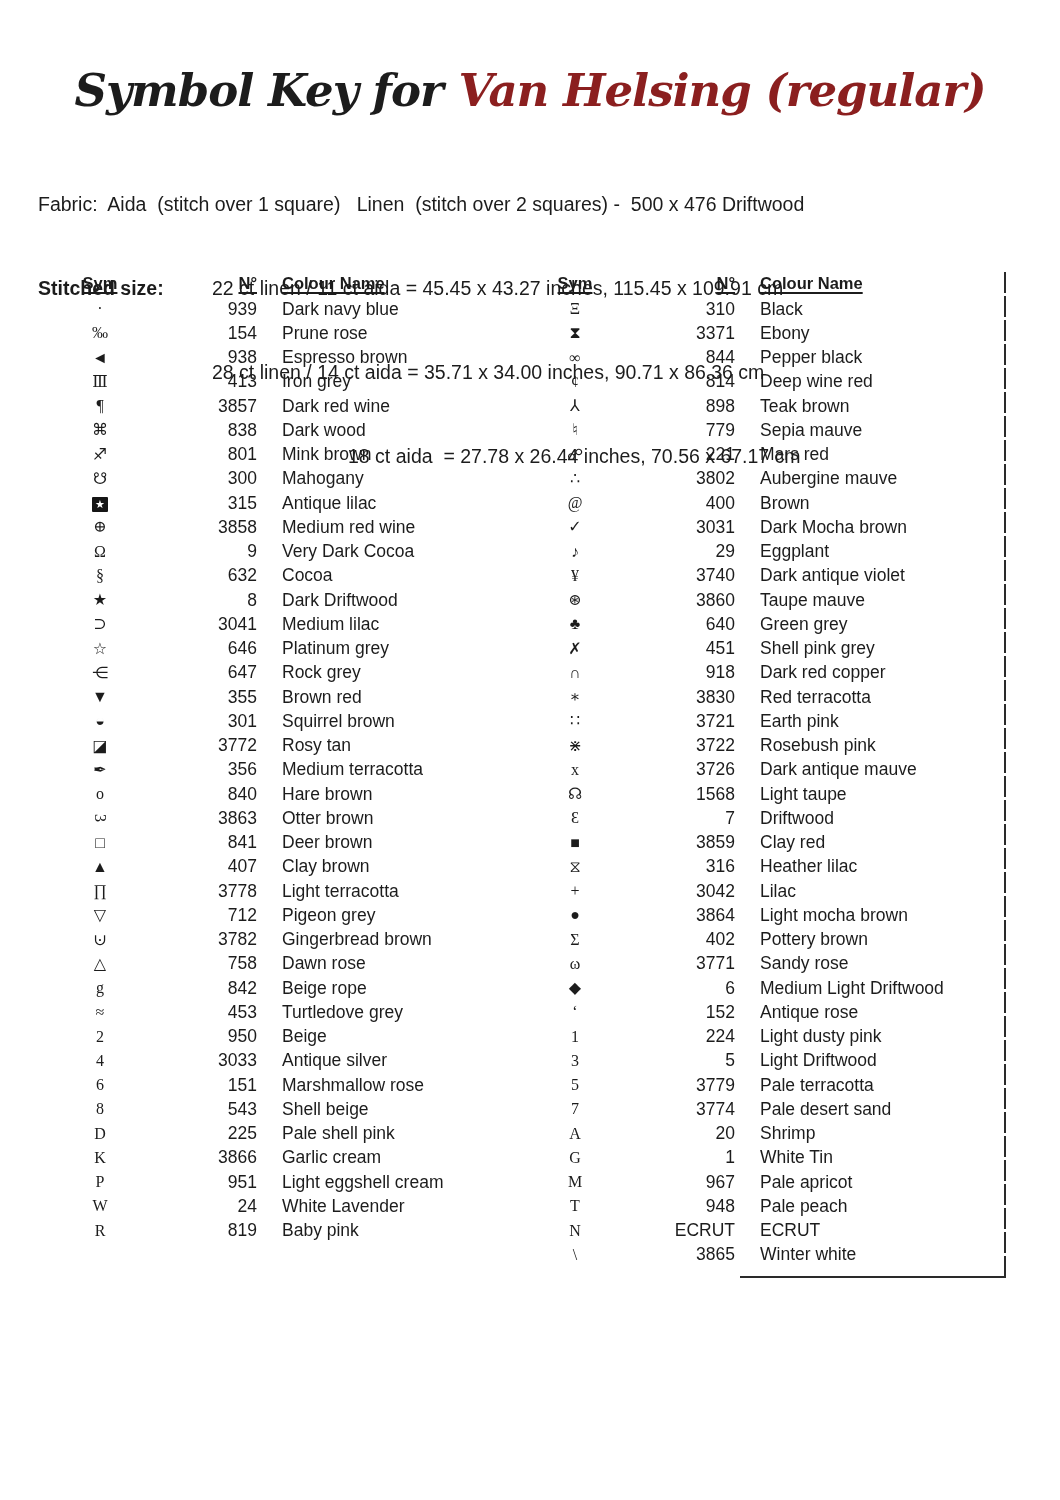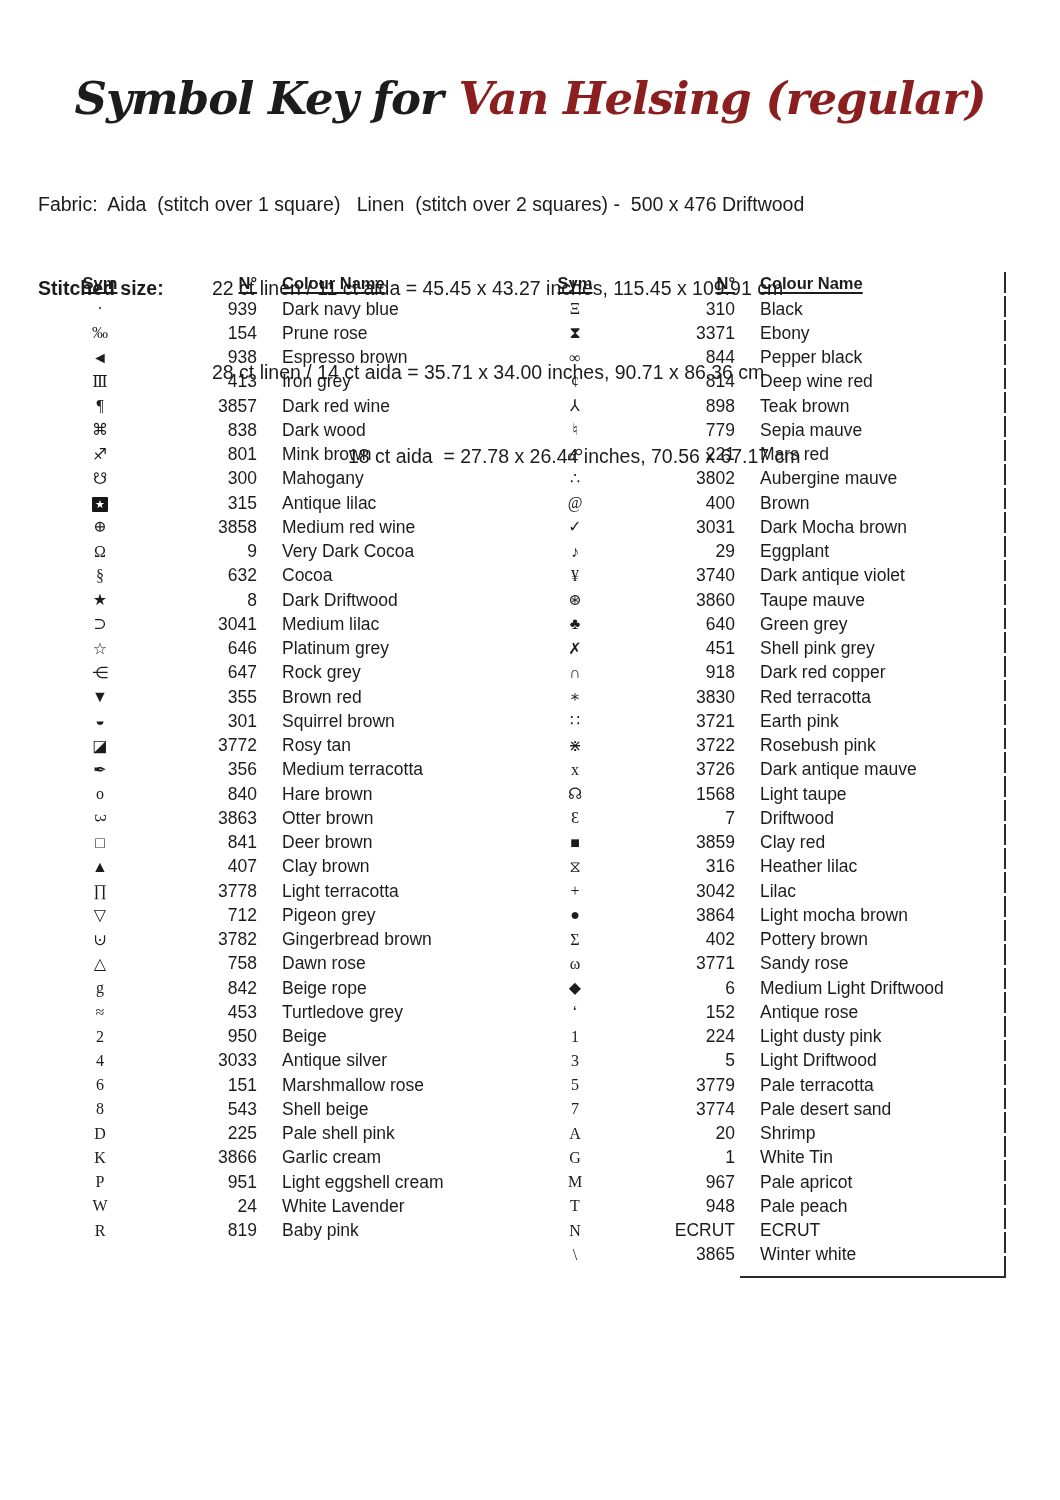--- a/index.html
+++ b/index.html
@@ -6,21 +6,20 @@
   body{
     width:1060px;height:1500px;background:#ffffff;position:relative;
     font-family:"Liberation Sans","DejaVu Sans",sans-serif;color:#1c1c1c;
     overflow:hidden;
   }
   .title{
     position:absolute;top:64px;left:0;width:100%;text-align:center;
     font-family:"DejaVu Serif","Liberation Serif",serif;
     font-style:italic;font-weight:bold;font-size:45px;letter-spacing:-1px;
     white-space:nowrap;
-    margin-top:8px;
   }
   .title .t-name{margin-left:16px;}
   .info{
     position:absolute;left:38px;top:134px;right:20px;
     font-size:19.5px;line-height:28px;white-space:pre-wrap;
   }
   .iline{min-height:28px;}
   .lbl{font-weight:bold;display:inline-block;width:174px;}
   .ind2{padding-left:174px;}
   .ind3{padding-left:310px;}

